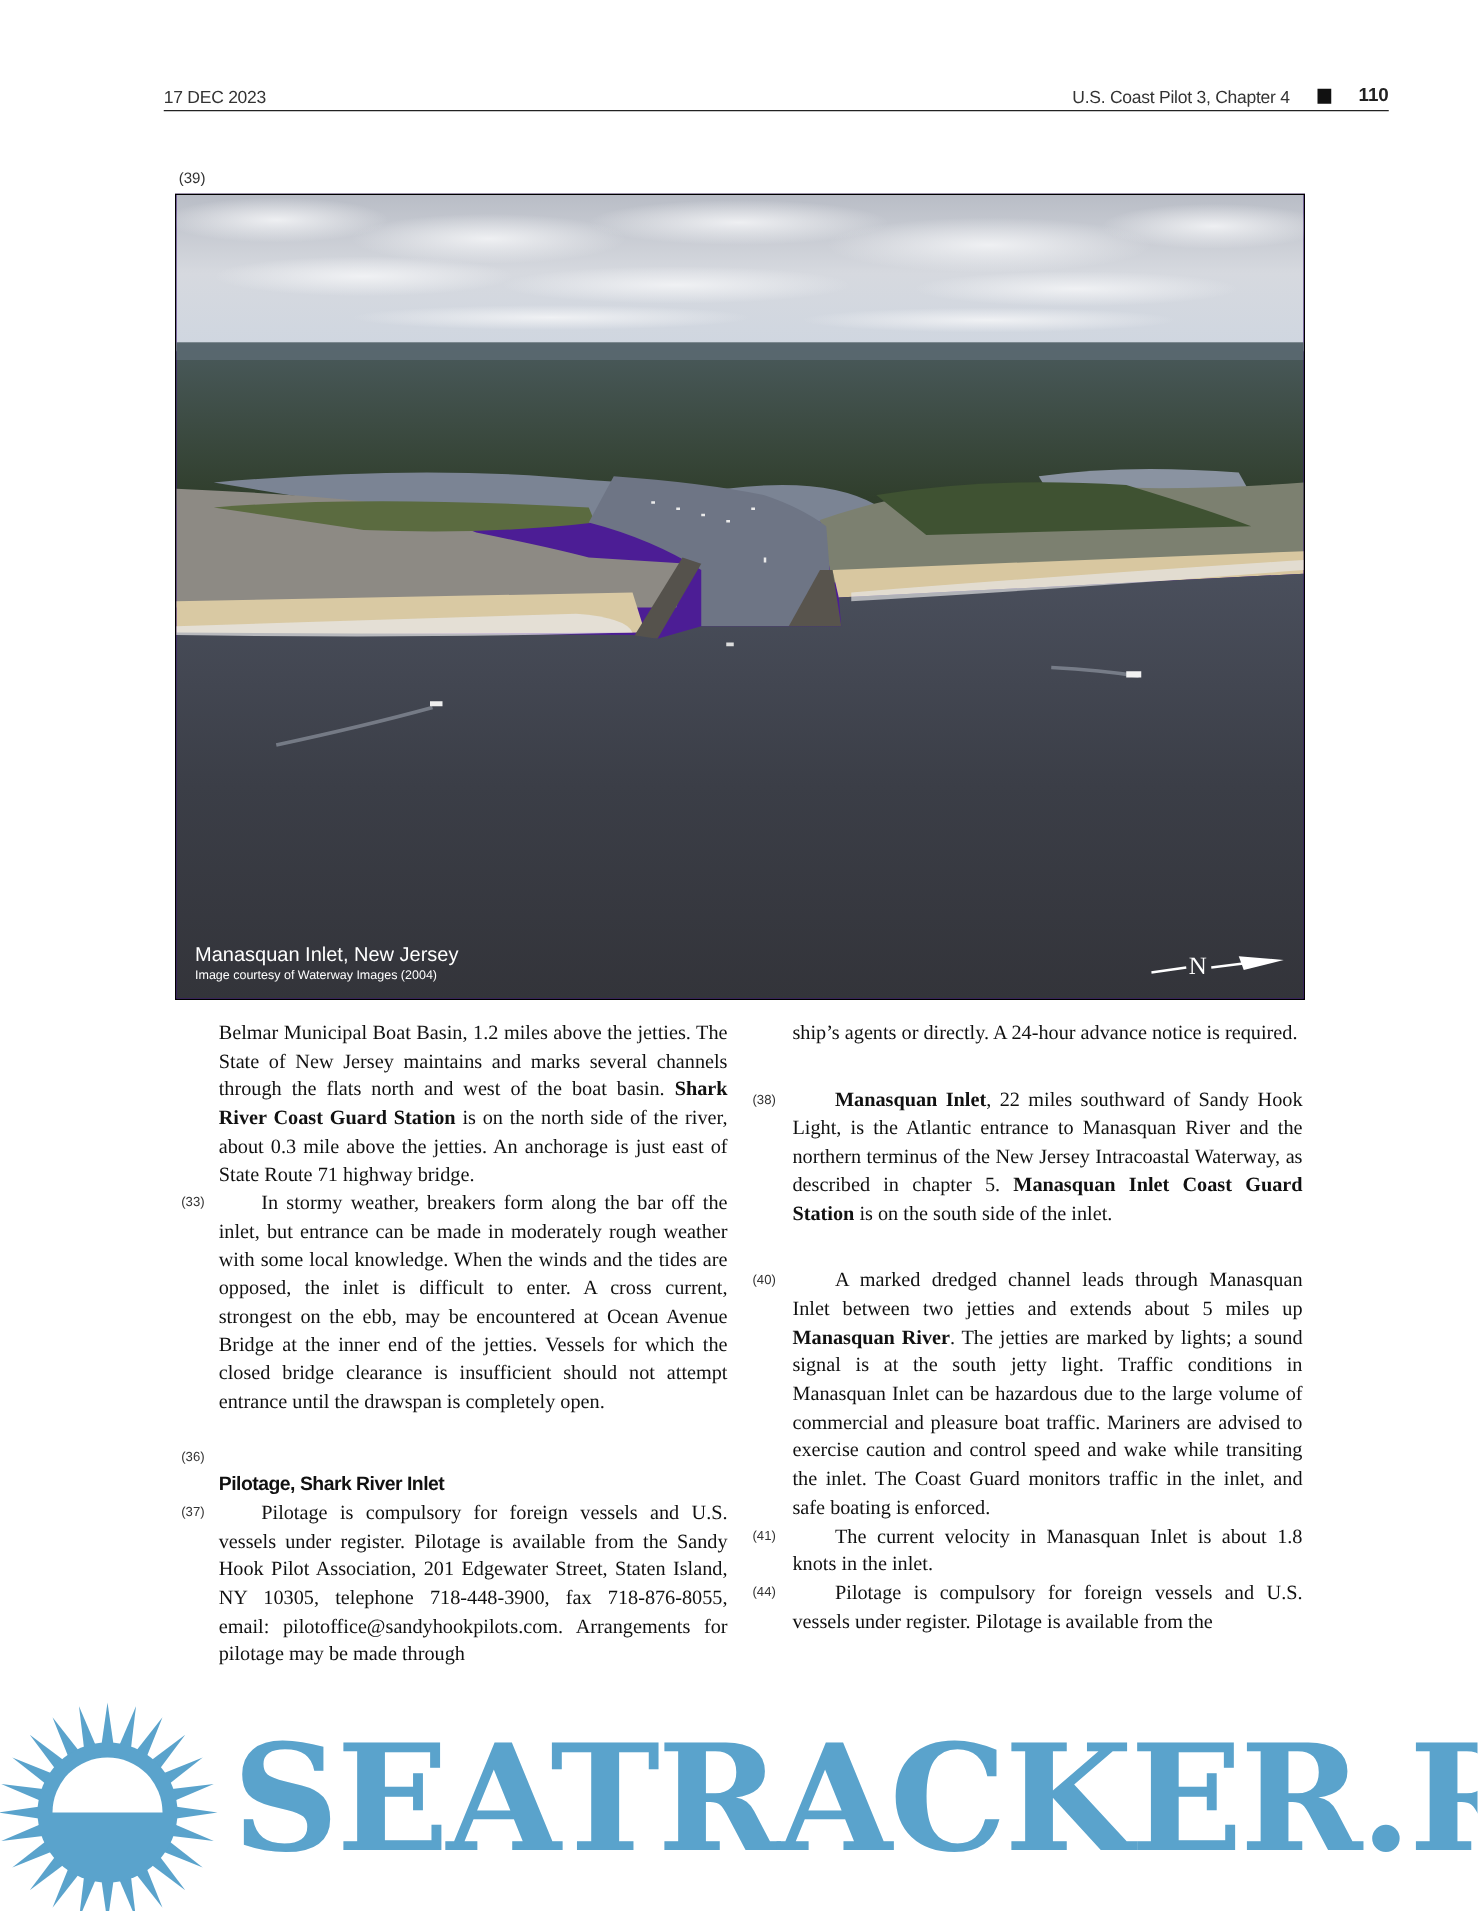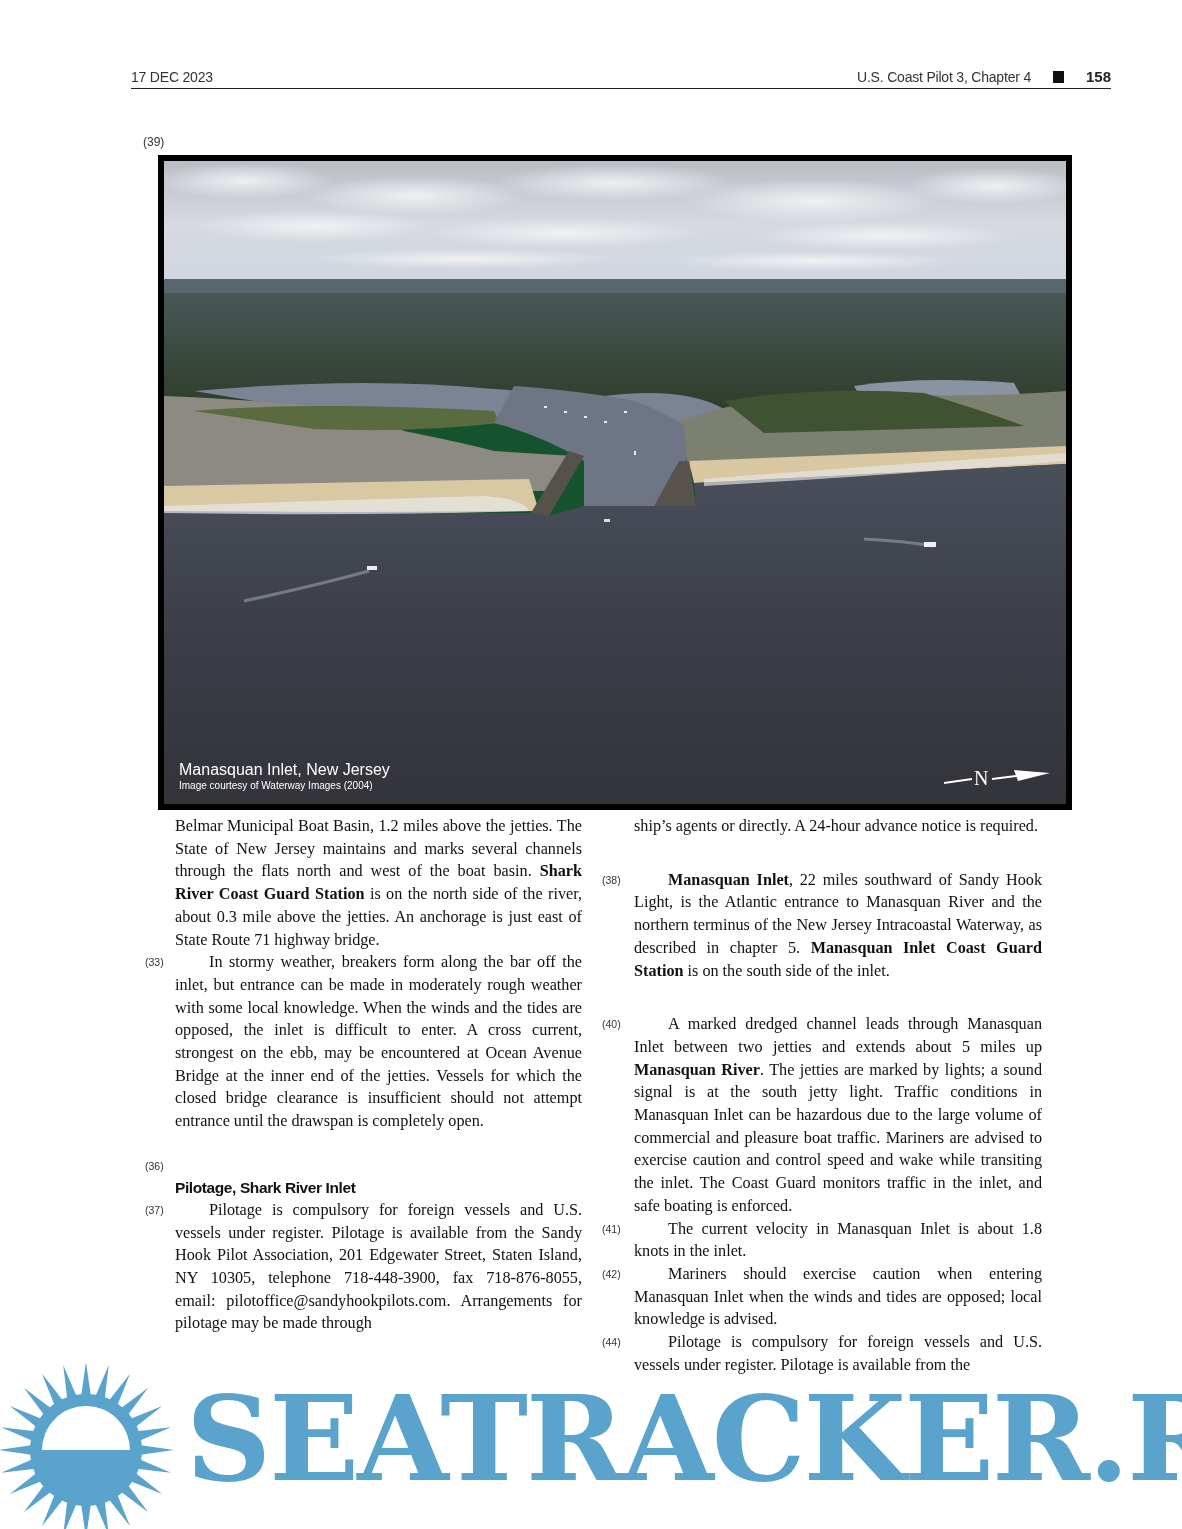--- a/index.html
+++ b/index.html
@@ -10,21 +10,21 @@
   .hdr { position: absolute; left: 131px; top: 68px; width: 980px; height: 20px; border-bottom: 1px solid #222; }
   .hdr-date { position: absolute; left: 0; top: 1px; font-family: "Liberation Sans", sans-serif; font-size: 14px; color: #333; letter-spacing: -0.2px; }
   .hdr-right { position: absolute; right: 0; top: 0; font-family: "Liberation Sans", sans-serif; color: #333; display: flex; align-items: center; }
   .hdr-title { font-size: 14px; letter-spacing: -0.2px; }
   .hdr-square { display: inline-block; width: 11px; height: 12px; background: #111; margin: 0 22px 0 22px; }
   .hdr-num { font-size: 15px; font-weight: bold; color: #222; }
 
   .fig-num { position: absolute; left: 143px; top: 135px; font-family: "Liberation Sans", sans-serif; font-size: 12px; color: #333; }
 
   
-  .photo { position: absolute; left: 140px; top: 155px; width: 902px; height: 643px; border: 6px solid #000000; overflow: hidden; background: #14532d; margin-left: 18px; }
+  .photo { position: absolute; left: 140px; top: 155px; width: 902px; height: 643px; border: 1px solid #000000; overflow: hidden; background: #4c1d95; }
   .photo svg { display: block; }
   .cap-title { position: absolute; left: 15px; top: 600px; font-family: "Liberation Sans", sans-serif; font-size: 16px; color: #fff; }
   .cap-credit { position: absolute; left: 15px; top: 619px; font-family: "Liberation Sans", sans-serif; font-size: 10px; color: #fff; }
   .north { position: absolute; left: 780px; top: 606px; width: 110px; height: 26px; }
   .north-label { position: absolute; left: 30px; top: 0px; font-family: "Liberation Serif", serif; font-size: 20px; color: #fff; }
 
   
   .col { position: absolute; font-family: "Liberation Serif", serif; font-size: 16.2px; line-height: 22.7px; color: #111; }
   .col-left { left: 175px; top: 815px; width: 407px; }
   .col-right { left: 634px; top: 815px; width: 408px; }
@@ -44,21 +44,21 @@
 </head>
 <body>
 
 <div class="page">
 
   <div class="hdr">
     <span class="hdr-date">17 DEC 2023</span>
     <div class="hdr-right">
       <span class="hdr-title">U.S. Coast Pilot 3, Chapter 4</span>
       <span class="hdr-square"></span>
-      <span class="hdr-num">158</span>
+      <span class="hdr-num">110</span>
     </div>
   </div>
 
   <div class="fig-num">(39)</div>
 
   <div class="photo">
     <svg width="902" height="643" viewBox="0 0 902 643">
       <defs>
         <linearGradient id="sky" x1="0" y1="0" x2="0" y2="1">
           <stop offset="0" stop-color="#b9bdc6"></stop>
@@ -163,21 +163,20 @@
 
   <div class="col col-right">
     <p class="para cont">ship’s agents or directly. A 24-hour advance notice is required.</p>
 
     <p class="para" style="margin-top:31px;"><span class="pnum">(38)</span><b>Manasquan Inlet</b><span>, 22 miles southward of Sandy Hook Light, is the Atlantic entrance to Manasquan River and the northern terminus of the New Jersey Intracoastal Waterway, as described in chapter 5. </span><b>Manasquan Inlet Coast Guard Station</b><span> is on the south side of the inlet.</span></p>
 
     <p class="para" style="margin-top:31px;"><span class="pnum">(40)</span><span>A marked dredged channel leads through Manasquan Inlet between two jetties and extends about 5 miles up </span><b>Manasquan River</b><span>. The jetties are marked by lights; a sound signal is at the south jetty light. Traffic conditions in Manasquan Inlet can be hazardous due to the large volume of commercial and pleasure boat traffic. Mariners are advised to exercise caution and control speed and wake while transiting the inlet. The Coast Guard monitors traffic in the inlet, and safe boating is enforced.</span></p>
 
     <p class="para"><span class="pnum">(41)</span><span>The current velocity in Manasquan Inlet is about 1.8 knots in the inlet.</span></p>
 
-    <p class="para"><span class="pnum">(42)</span><span>Mariners should exercise caution when entering Manasquan Inlet when the winds and tides are opposed; local knowledge is advised.</span></p>
 
 
     <p class="para"><span class="pnum">(44)</span><span>Pilotage is compulsory for foreign vessels and U.S. vessels under register. Pilotage is available from the</span></p>
   </div>
 
   <svg class="wm" width="1182" height="174" viewBox="0 0 1182 174">
     <g transform="translate(86,95)">
       <g id="rays" fill="#5aa3cc">
           <polygon points="49.7,-5.5 88.0,0.0 49.7,5.5"></polygon>
           <polygon points="49.4,7.6 85.0,22.8 46.6,18.2"></polygon>

